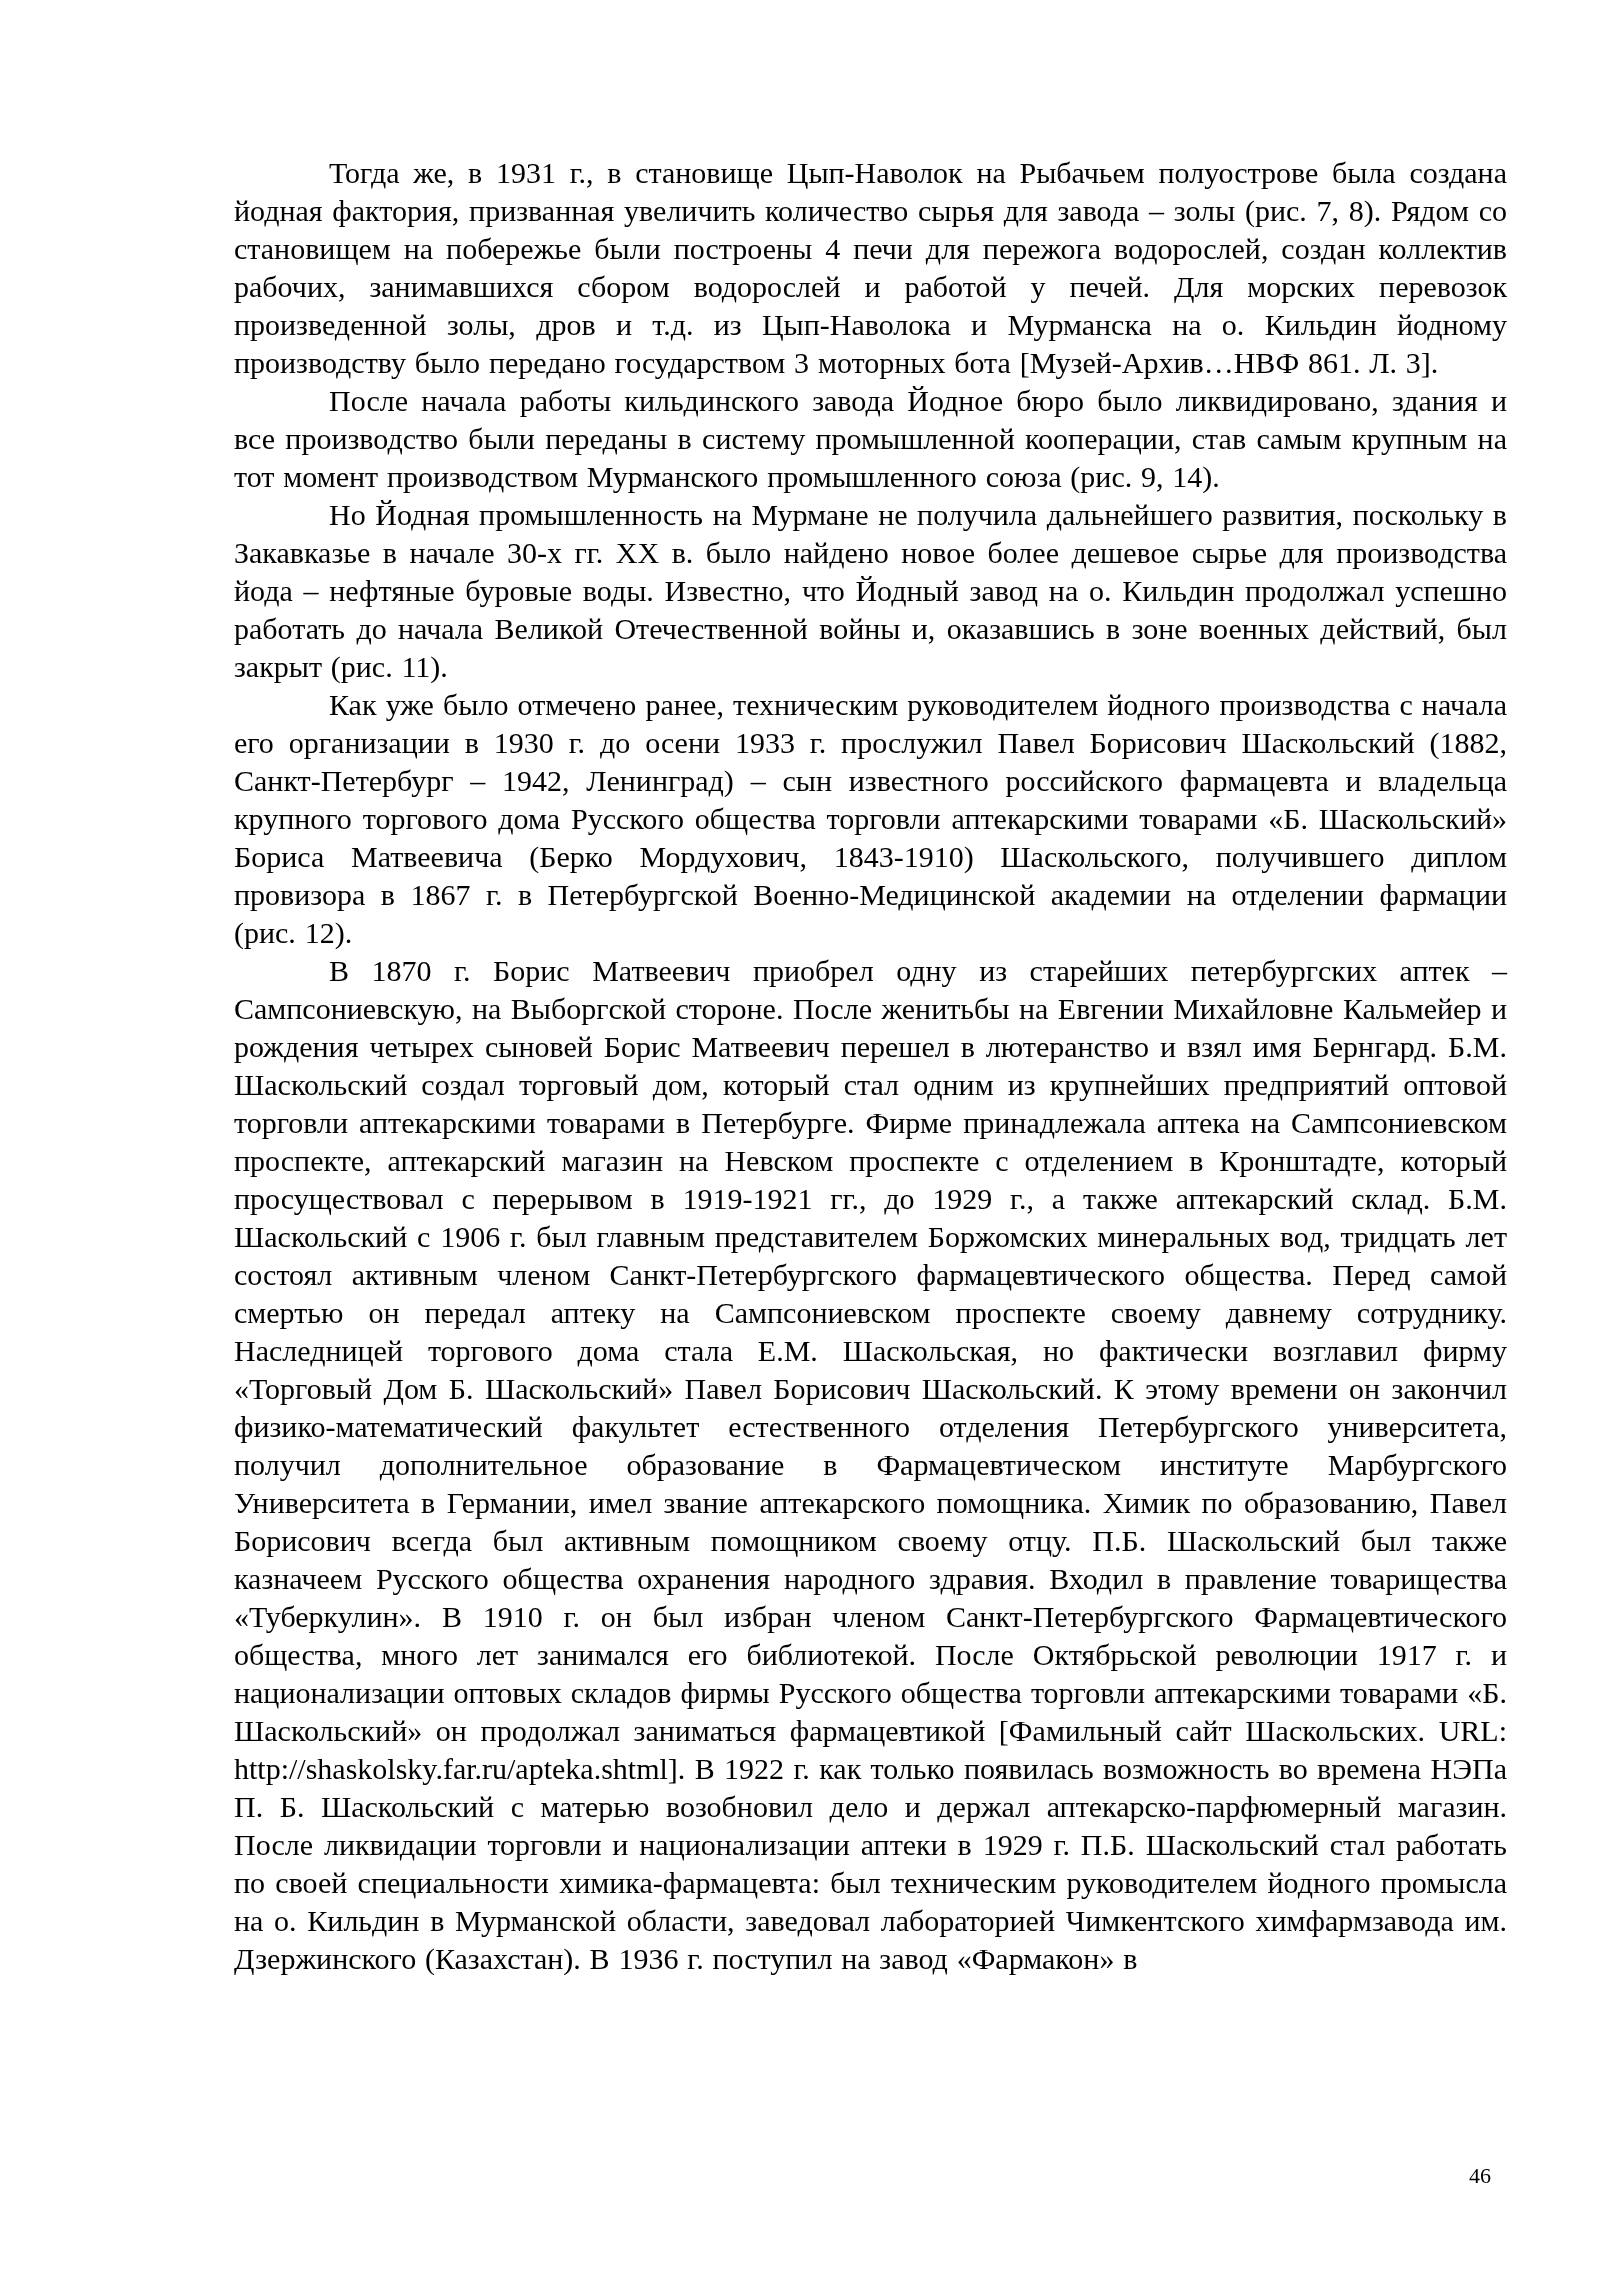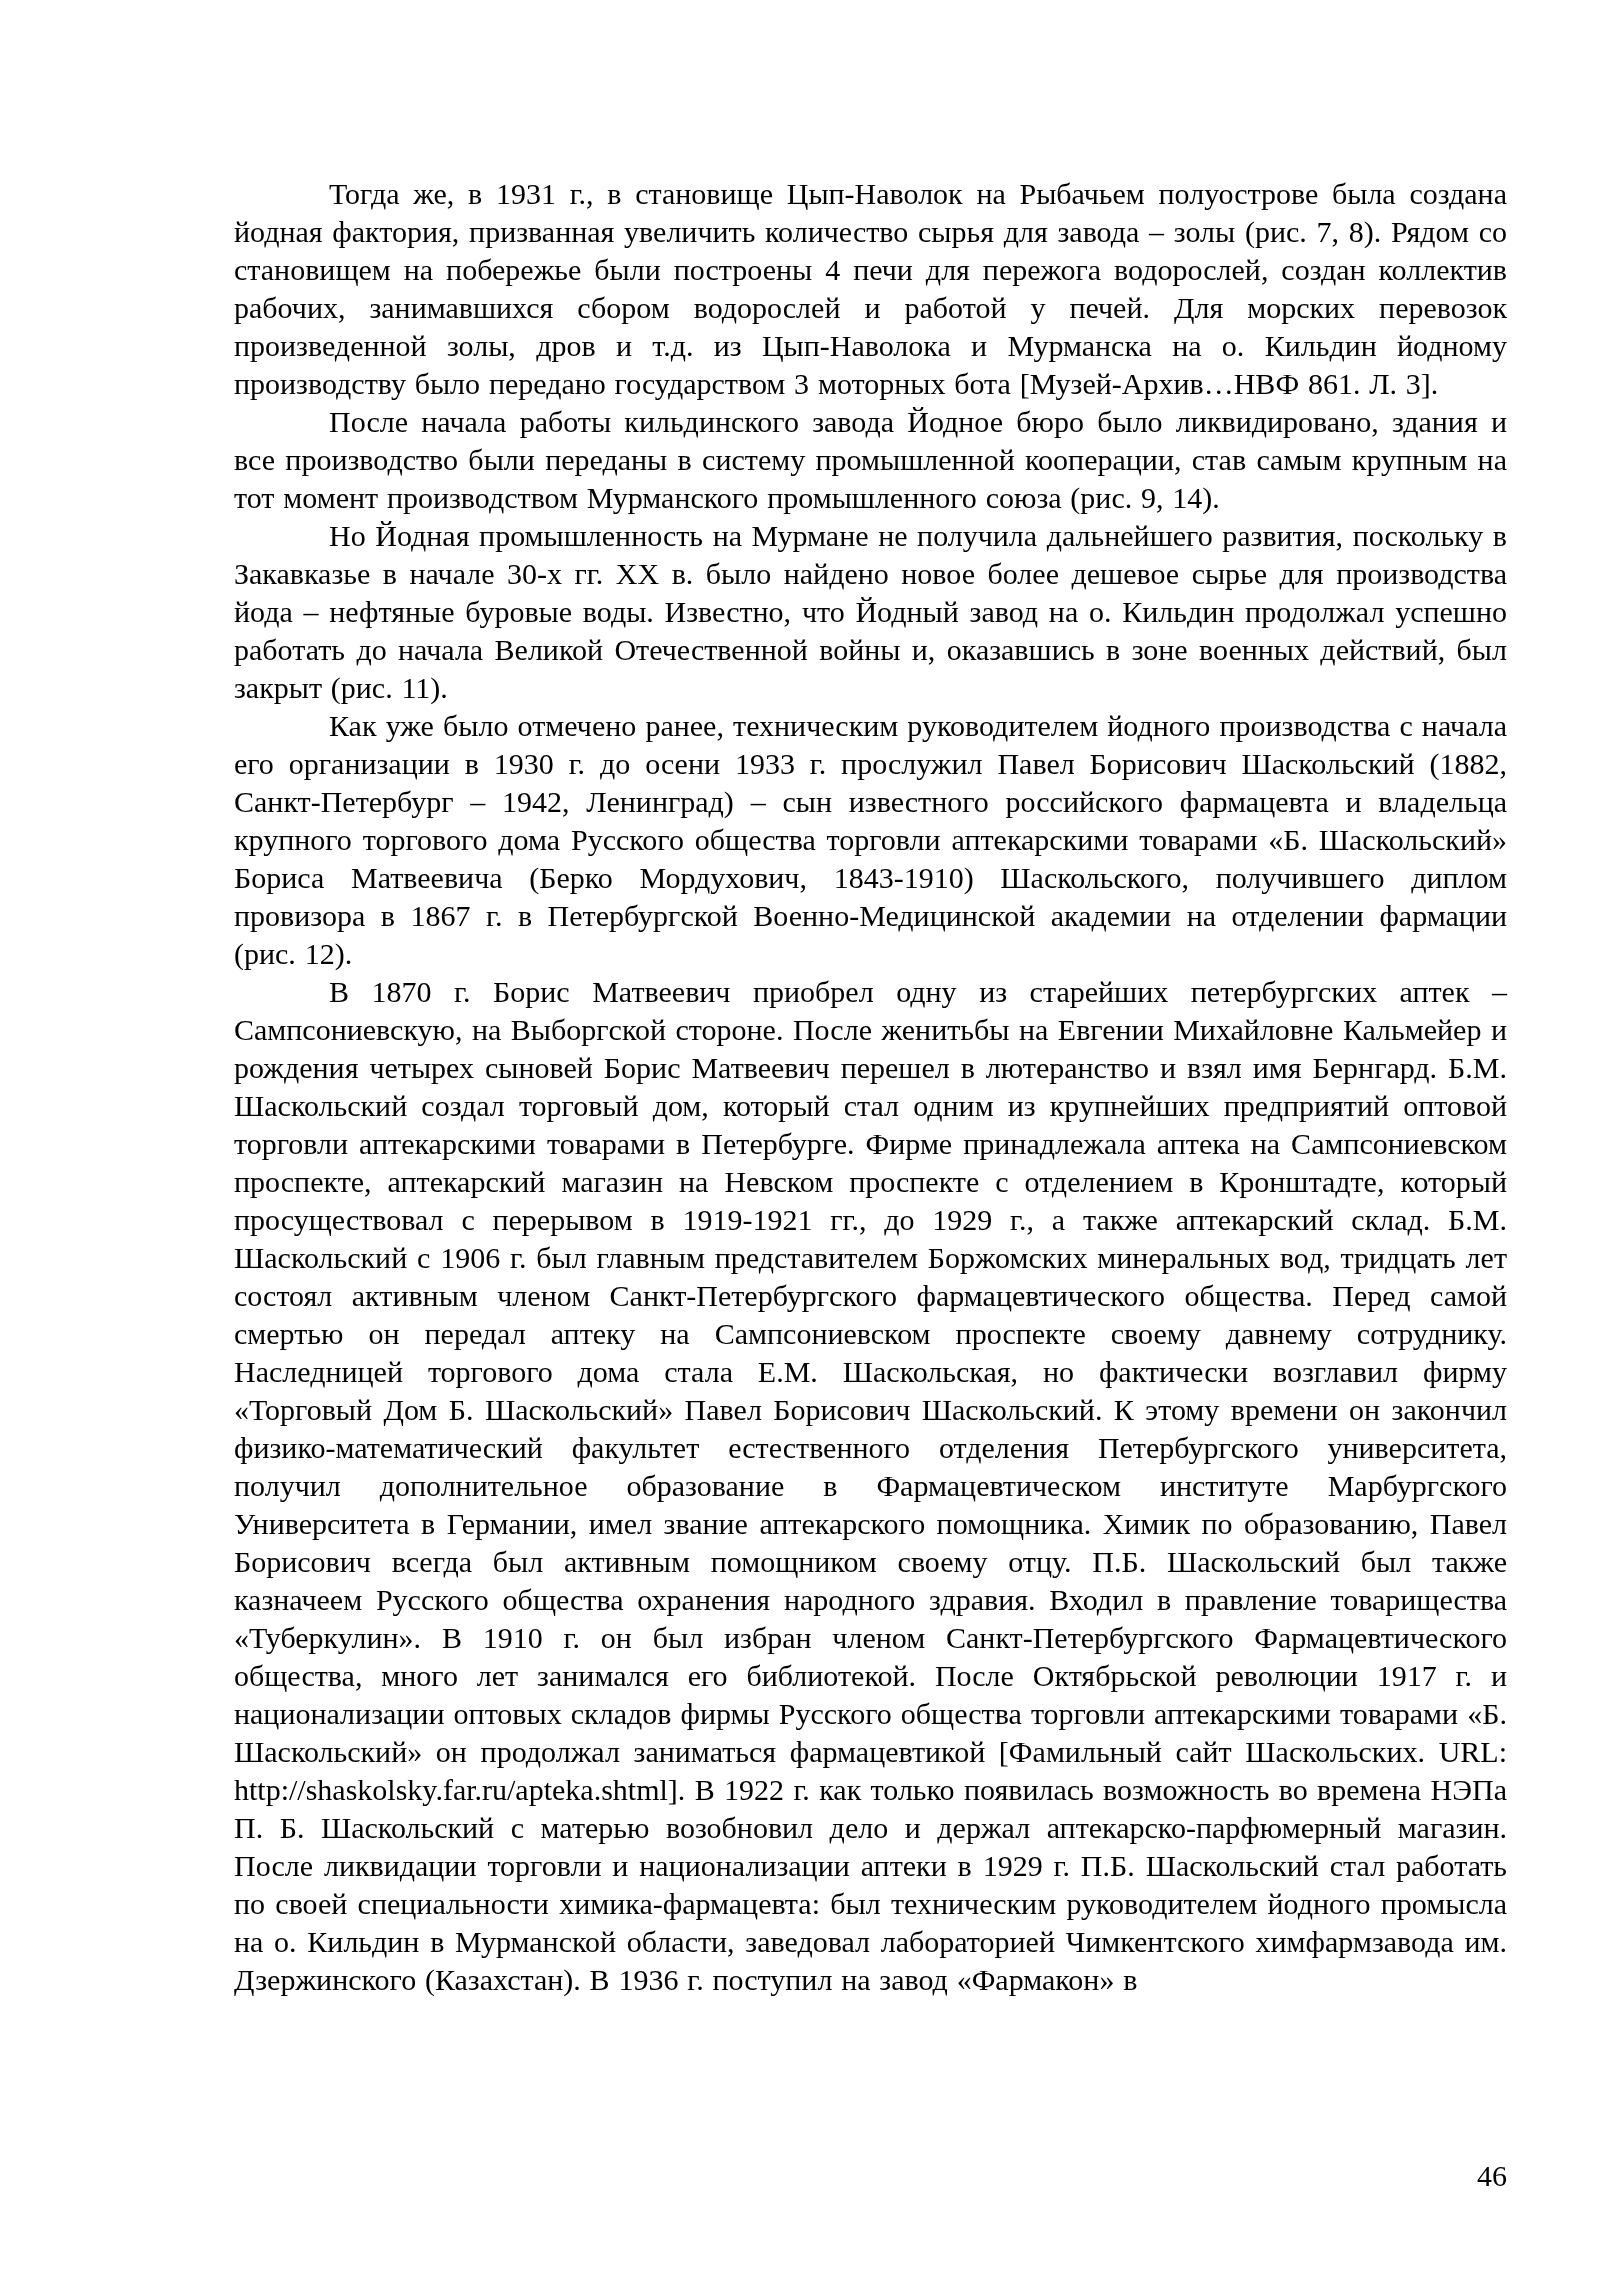--- a/index.html
+++ b/index.html
@@ -18,36 +18,35 @@
     top: 0;
     width: 1623px;
     height: 2295px;
     overflow: hidden;
   }
   .textblock {
     position: absolute;
     left: 234px;
     top: 154px;
     width: 1273px;
-    margin-top: 21px;
   }
   .para {
     margin: 0;
     font-size: 30px;
     line-height: 38px;
     text-align: justify;
     text-indent: 95px;
     word-spacing: 1.3px;
     hyphens: none;
   }
   .page-number {
     position: absolute;
     top: 2157px;
-    right: 116px;
-    font-size: 30px;
+    right: 132px;
+    font-size: 22px;
     line-height: 38px;
   }
 </style>
 </head>
 <body style="background: rgb(255, 255, 255); color: rgb(0, 0, 0);">
 
 <div class="page">
   <div class="textblock">
     <p class="para">Тогда же, в 1931 г., в становище Цып-Наволок на Рыбачьем полуострове была создана йодная фактория, призванная увеличить количество сырья для завода – золы (рис. 7, 8). Рядом со становищем на побережье были построены 4 печи для пережога водорослей, создан коллектив рабочих, занимавшихся сбором водорослей и работой у печей. Для морских перевозок произведенной золы, дров и т.д. из Цып-Наволока и Мурманска на о. Кильдин йодному производству было передано государством 3 моторных бота [Музей-Архив…НВФ 861. Л. 3].</p>
     <p class="para">После начала работы кильдинского завода Йодное бюро было ликвидировано, здания и все производство были переданы в систему промышленной кооперации, став самым крупным на тот момент производством Мурманского промышленного союза (рис. 9, 14).</p>

